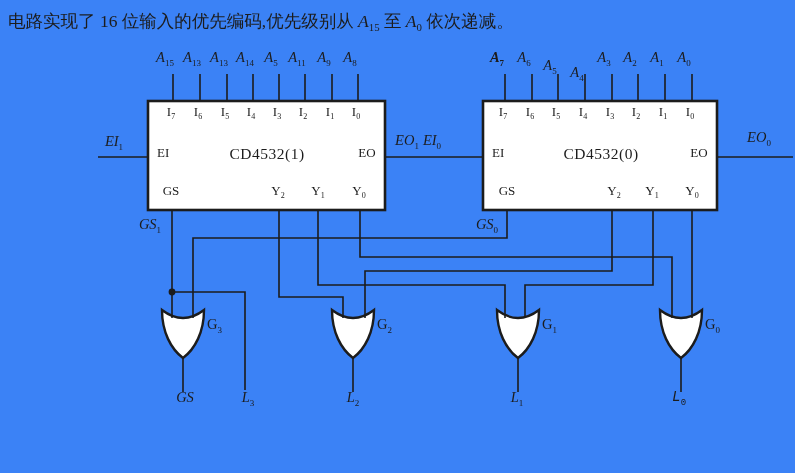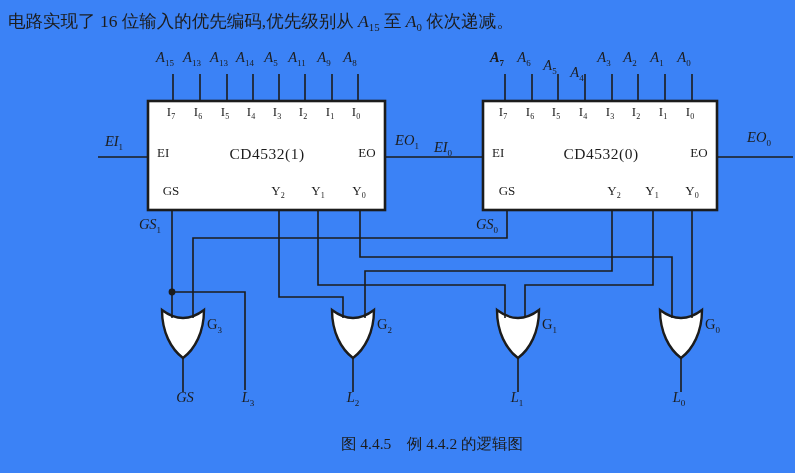--- a/index.html
+++ b/index.html
@@ -64,21 +64,20 @@
       <line x1="532" y1="74" x2="532" y2="101" stroke="#1c1c1c" stroke-width="1.6"></line>
       <line x1="558" y1="74" x2="558" y2="101" stroke="#1c1c1c" stroke-width="1.6"></line>
       <line x1="585" y1="74" x2="585" y2="101" stroke="#1c1c1c" stroke-width="1.6"></line>
       <line x1="612" y1="74" x2="612" y2="101" stroke="#1c1c1c" stroke-width="1.6"></line>
       <line x1="638" y1="74" x2="638" y2="101" stroke="#1c1c1c" stroke-width="1.6"></line>
       <line x1="665" y1="74" x2="665" y2="101" stroke="#1c1c1c" stroke-width="1.6"></line>
       <line x1="692" y1="74" x2="692" y2="101" stroke="#1c1c1c" stroke-width="1.6"></line>
       <circle cx="172" cy="292" r="3.4" fill="#1c1c1c"></circle>
     </svg>
   <div class="title" id="fig-title"><span>电路实现了 16 位输入的优先编码,优先级别从 </span><span class="it">A</span><sub>15</sub><span> 至 </span><span class="it">A</span><sub>0</sub><span> 依次递减。</span></div>
-  <div class="lbl caption" id="fig-caption" style="left:432px; top:436px; transform:translateX(-50%);">图 4.4.5　例 4.4.2 的逻辑图</div>
 <div class="lbl chipname" style="top: 146px; left: 267px; transform: translateX(-50%); text-align: center;"><span>CD4532(1)</span></div>
     <div class="lbl" style="top: 50px; left: 165px; transform: translateX(-50%);"><span class="it">A</span><sub>15</sub></div>
     <div class="lbl" style="top: 50px; left: 192px; transform: translateX(-50%);"><span class="it">A</span><sub>13</sub></div>
     <div class="lbl" style="top: 50px; left: 219px; transform: translateX(-50%);"><span class="it">A</span><sub>13</sub></div>
     <div class="lbl" style="top: 50px; left: 245px; transform: translateX(-50%);"><span class="it">A</span><sub>14</sub></div>
     <div class="lbl" style="top: 50px; left: 271px; transform: translateX(-50%);"><span class="it">A</span><sub>5</sub></div>
     <div class="lbl" style="top: 50px; left: 297px; transform: translateX(-50%);"><span class="it">A</span><sub>11</sub></div>
     <div class="lbl" style="top: 50px; left: 324px; transform: translateX(-50%);"><span class="it">A</span><sub>9</sub></div>
     <div class="lbl" style="top: 50px; left: 350px; transform: translateX(-50%);"><span class="it">A</span><sub>8</sub></div>
     <div class="lbl pin" style="top: 105px; left: 171px; transform: translateX(-50%);"><span>I</span><sub>7</sub></div>
@@ -114,25 +113,25 @@
     <div class="lbl pin" style="top: 105px; left: 610px; transform: translateX(-50%);"><span>I</span><sub>3</sub></div>
     <div class="lbl pin" style="top: 105px; left: 636px; transform: translateX(-50%);"><span>I</span><sub>2</sub></div>
     <div class="lbl pin" style="top: 105px; left: 663px; transform: translateX(-50%);"><span>I</span><sub>1</sub></div>
     <div class="lbl pin" style="top: 105px; left: 690px; transform: translateX(-50%);"><span>I</span><sub>0</sub></div>
     <div class="lbl pin" style="top: 146px; left: 492px;"><span>EI</span></div>
     <div class="lbl pin" style="top: 146px; left: 699px; transform: translateX(-50%);"><span>EO</span></div>
     <div class="lbl pin" style="top: 184px; left: 507px; transform: translateX(-50%);"><span>GS</span></div>
     <div class="lbl pin" style="top: 184px; left: 614px; transform: translateX(-50%);"><span>Y</span><sub>2</sub></div>
     <div class="lbl pin" style="top: 184px; left: 652px; transform: translateX(-50%);"><span>Y</span><sub>1</sub></div>
     <div class="lbl pin" style="top: 184px; left: 692px; transform: translateX(-50%);"><span>Y</span><sub>0</sub></div>
-    <div class="lbl" style="top: 133px; left: 443px; transform: translateX(-50%); margin-top: 7px;"><span class="it">EI</span><sub>0</sub></div>
+    <div class="lbl" style="top: 133px; left: 432px; transform: translateX(-50%);"><span class="it">EI</span><sub>0</sub></div>
     <div class="lbl" style="top: 130px; left: 759px; transform: translateX(-50%);"><span class="it">EO</span><sub>0</sub></div>
     <div class="lbl" style="top: 217px; left: 487px; transform: translateX(-50%);"><span class="it">GS</span><sub>0</sub></div>
     <div class="lbl" style="top: 317px; left: 207px;"><span>G</span><sub>3</sub></div>
     <div class="lbl" style="top: 390px; left: 185px; transform: translateX(-50%);"><span class="it">GS</span></div>
     <div class="lbl" style="top: 317px; left: 377px;"><span>G</span><sub>2</sub></div>
     <div class="lbl" style="top: 390px; left: 353px; transform: translateX(-50%);"><span class="it">L</span><sub>2</sub></div>
     <div class="lbl" style="top: 317px; left: 542px;"><span>G</span><sub>1</sub></div>
     <div class="lbl" style="top: 390px; left: 517px; transform: translateX(-50%);"><span class="it">L</span><sub>1</sub></div>
     <div class="lbl" style="top: 317px; left: 705px;"><span>G</span><sub>0</sub></div>
-    <div class="lbl" style="top: 390px; left: 679px; transform: translateX(-50%);"><span class="it">L</span><sub>0</sub></div>
+    <div class="lbl" style="top: 390px; left: 679px; transform: translateX(-50%); font-family: Liberation Mono, monospace;"><span class="it">L</span><sub>0</sub></div>
     <div class="lbl" style="top: 390px; left: 248px; transform: translateX(-50%);"><span class="it">L</span><sub>3</sub></div>
   </div>
 
 </body></html>

